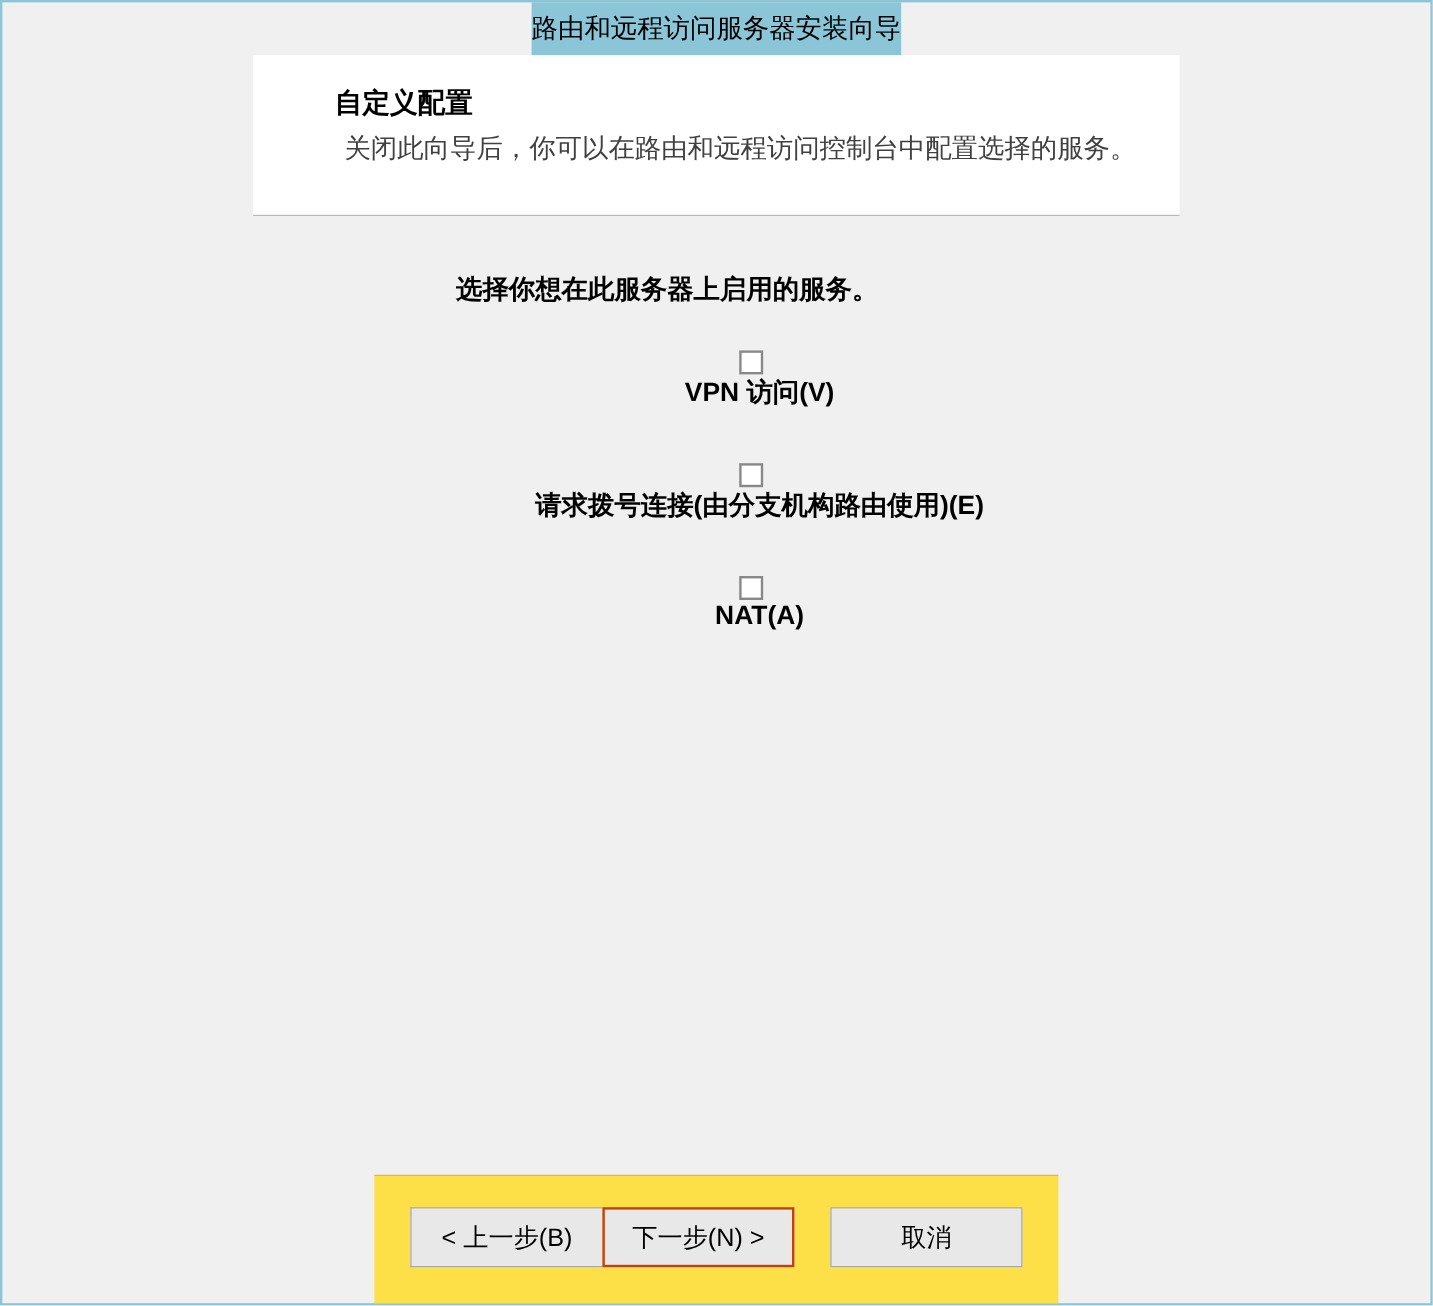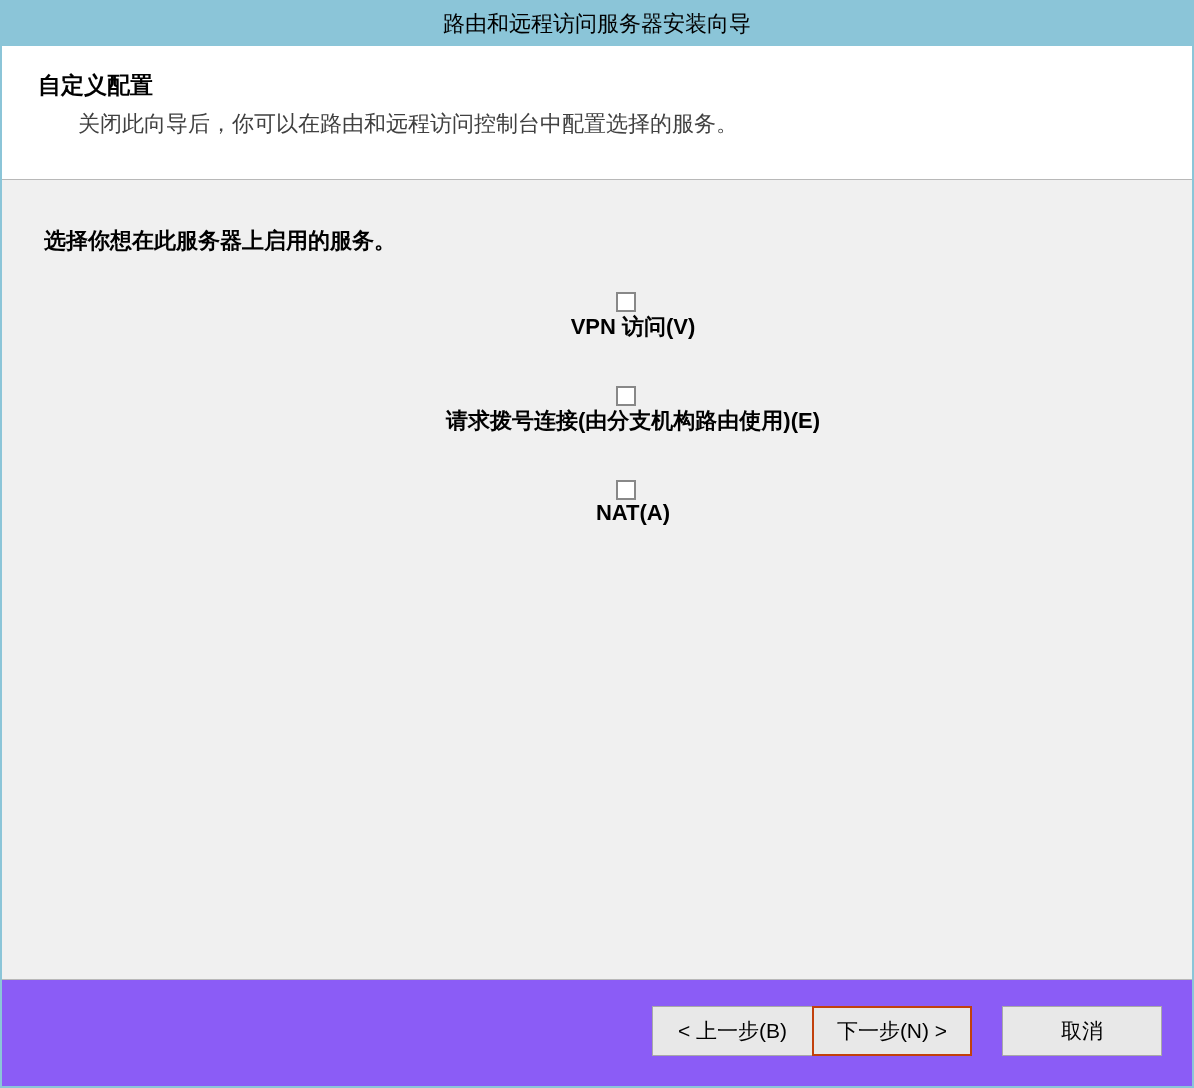--- a/index.html
+++ b/index.html
@@ -14,40 +14,42 @@
       height: 1088px;
       overflow: hidden;
     }
     .window {
       width: 1194px;
       height: 1088px;
       border: 2px solid #8bc5d8;
       background: #f0f0f0;
       display: flex;
       flex-direction: column;
+      align-items: center;
     }
     .title-bar {
       background: #8bc5d8;
       height: 44px;
       display: flex;
       align-items: center;
       justify-content: center;
       font-size: 22px;
       color: #000;
     }
     .header-section {
       background: #fff;
       padding: 24px 36px 40px 36px;
       border-bottom: 1px solid #b8b8b8;
     }
     .header-title {
       font-size: 23px;
       font-weight: bold;
       color: #000;
       margin-bottom: 8px;
+      margin-left: 32px;
     }
     .header-subtitle {
       font-size: 22px;
       color: #404040;
       padding-left: 40px;
     }
     .body-section {
       flex: 1;
       background: #f0f0f0;
       padding: 46px 36px 20px 42px;
@@ -99,21 +101,21 @@
     .checkbox svg {
       display: none;
       width: 14px;
       height: 14px;
     }
     .checkbox-label {
       font-size: 22px;
       color: #000;
     }
     .footer-section {
-      background: #8b5cf6;
+      background: #fde047;
       border-top: 1px solid #b8b8b8;
       padding: 26px 30px 30px 30px;
       display: flex;
       justify-content: flex-end;
       gap: 0;
     }
     .btn {
       height: 50px;
       min-width: 160px;
       padding: 0 20px;

